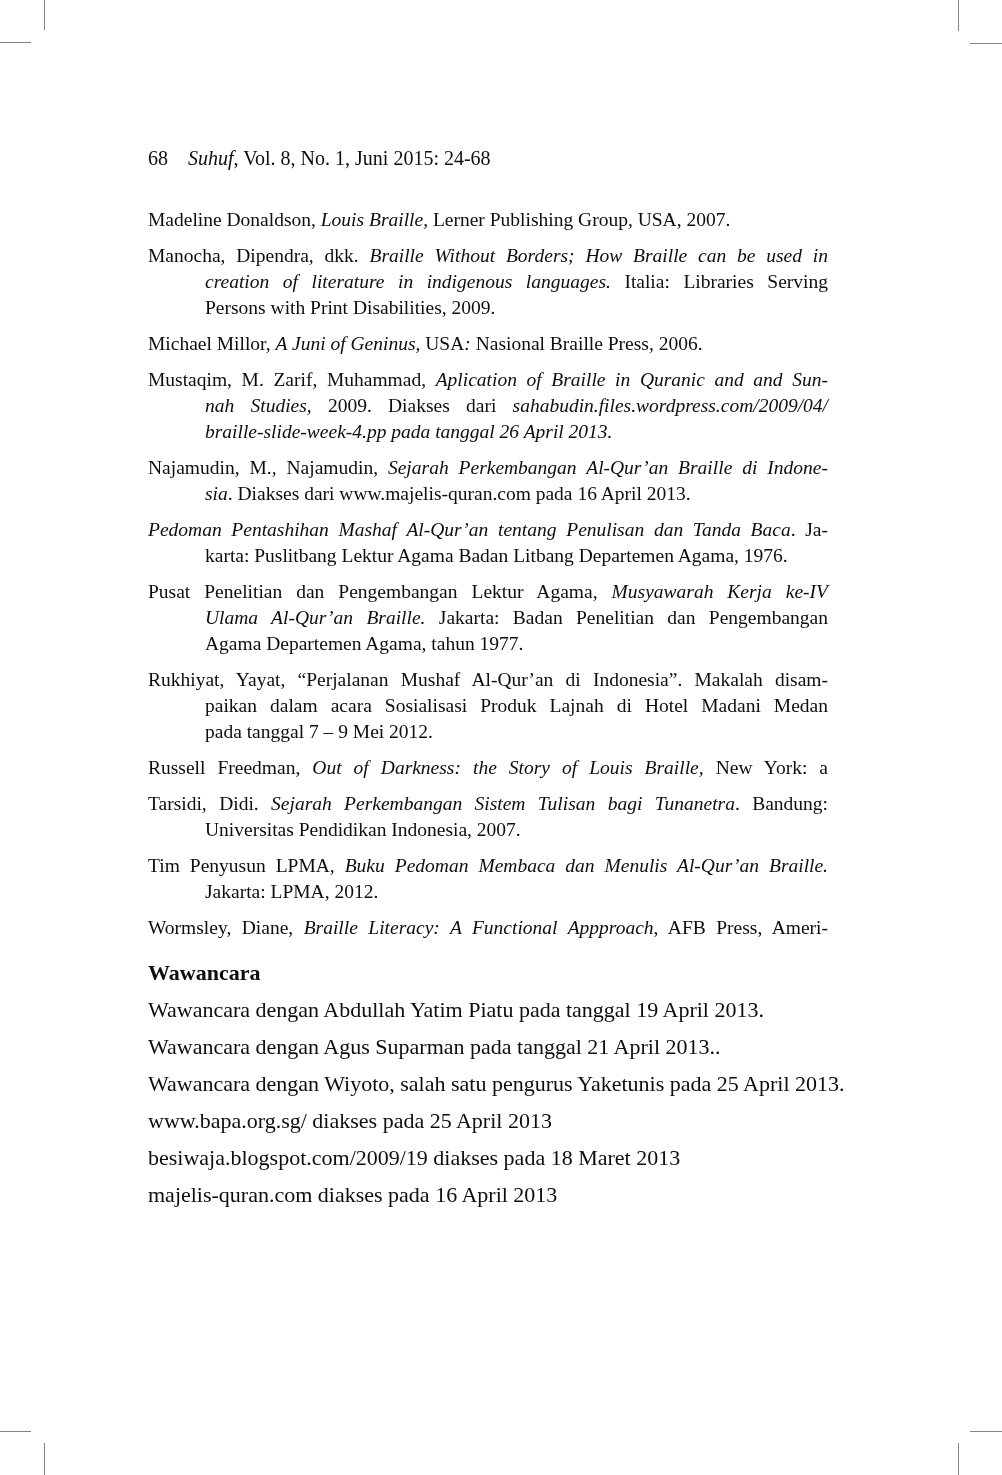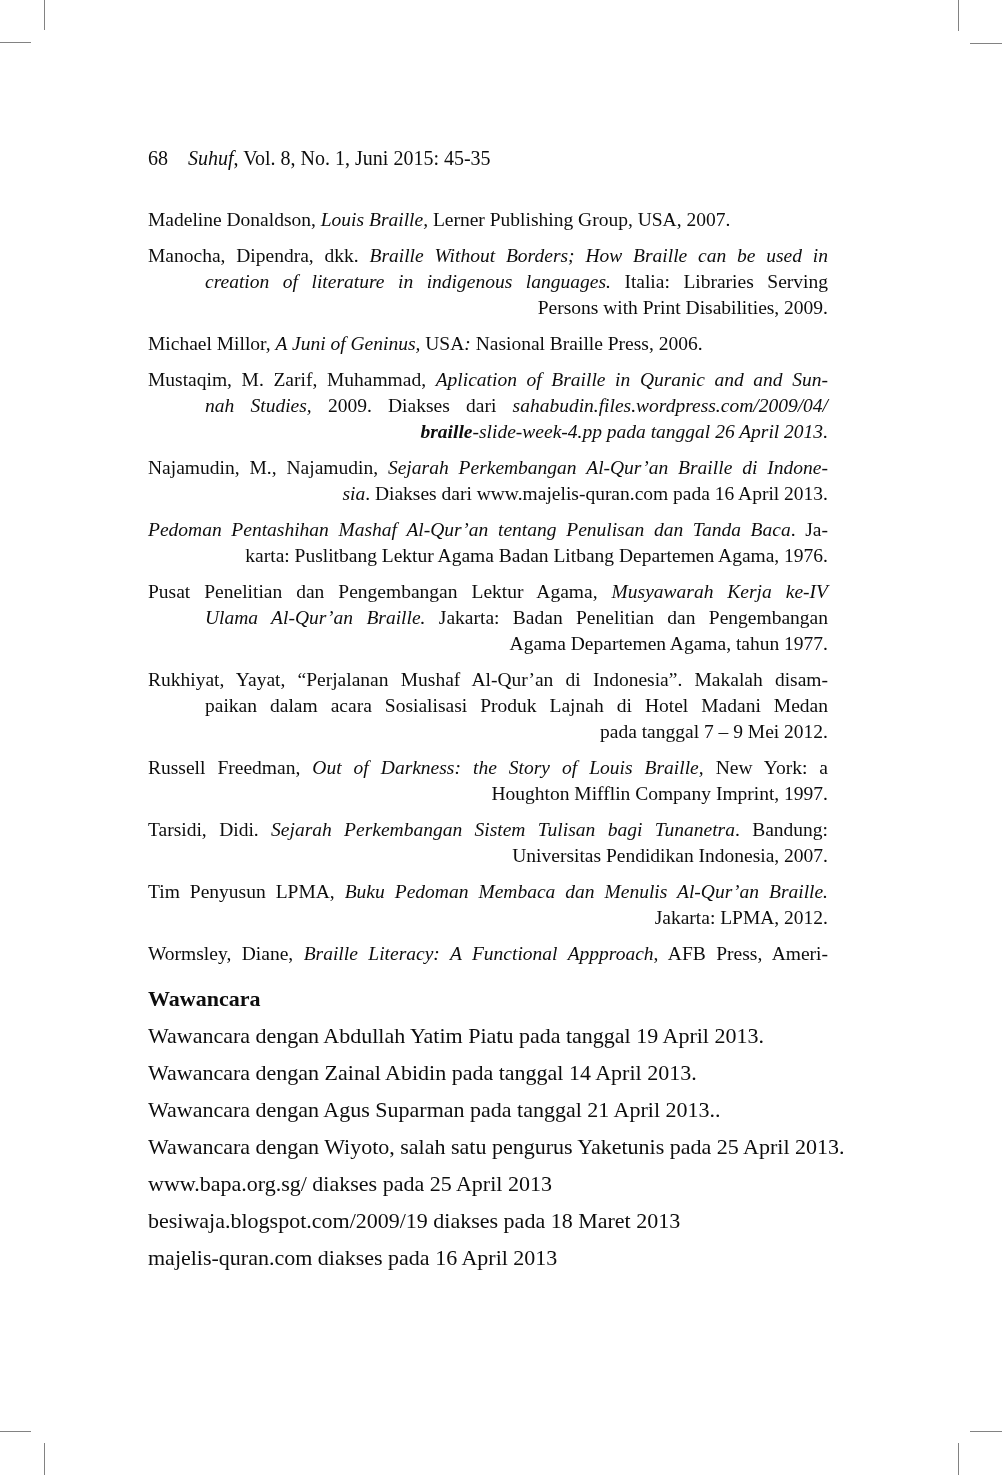--- a/index.html
+++ b/index.html
@@ -23,24 +23,24 @@
   }
 
   .page-header { font-size: 20px; line-height: 26px; white-space: nowrap; }
   .page-header .pn { display: inline-block; margin-right: 20px; }
   .page-header .it { font-style: italic; }
 
   .references { margin-top: 36px; }
   .ref-entry { margin-bottom: 10px; font-size: 19.5px; line-height: 26px; }
   .ref-line { white-space: nowrap; }
   .ref-line.just { text-align: justify; text-align-last: justify; }
-  .ref-line.cont { padding-left: 57px; text-align: right; }
+  .ref-line.cont { padding-left: 57px; }
   .seg-r { font-style: normal; }
   .seg-i { font-style: italic; }
-  .seg-bi { font-style: italic; font-weight: bold; }
+  .seg-bi { font-style: italic; font-weight: normal; }
 
   .iv-heading {
     font-size: 22px; font-weight: bold;
     line-height: 28px;
     margin-top: 18px;
   }
   .interviews-list { margin-top: 10px; }
   .iv-item {
     font-size: 22px; line-height: 26px;
     margin-bottom: 11px;
@@ -55,21 +55,21 @@
 <div class="crop v" style="left:958px; top:0;      height:31px;"></div>
 <div class="crop h" style="left:970px; top:43px;   width:32px;"></div>
 <div class="crop h" style="left:0;     top:1431px; width:31px;"></div>
 <div class="crop v" style="left:44px;  top:1443px; height:32px;"></div>
 <div class="crop h" style="left:970px; top:1431px; width:32px;"></div>
 <div class="crop v" style="left:958px; top:1443px; height:32px;"></div>
 
 <div class="content">
 
   <div class="page-header">
-    <span class="pn">68</span><span class="it">Suhuf</span><span>, Vol. 8, No. 1, Juni 2015: 45-35</span>
+    <span class="pn">68</span><span class="it">Suhuf</span><span>, Vol. 8, No. 1, Juni 2015: 24-68</span>
   </div>
 
   <div class="references">
       <div class="ref-entry">
         <div class="ref-line"><span class="seg-r">Madeline Donaldson, </span><span class="seg-i">Louis Braille,</span><span class="seg-r"> Lerner Publishing Group, USA, 2007.</span></div>
       </div>
       <div class="ref-entry">
         <div class="ref-line just"><span class="seg-r">Manocha, Dipendra, dkk. </span><span class="seg-i">Braille Without Borders; How Braille can be used in</span></div>
         <div class="ref-line cont just"><span class="seg-i">creation of literature in indigenous languages.</span><span class="seg-r"> Italia: Libraries Serving</span></div>
         <div class="ref-line cont"><span class="seg-r">Persons with Print Disabilities, 2009.</span></div>
@@ -95,40 +95,38 @@
         <div class="ref-line cont just"><span class="seg-i">Ulama Al-Qur’an Braille.</span><span class="seg-r"> Jakarta: Badan Penelitian dan Pengembangan</span></div>
         <div class="ref-line cont"><span class="seg-r">Agama Departemen Agama, tahun 1977.</span></div>
       </div>
       <div class="ref-entry">
         <div class="ref-line just"><span class="seg-r">Rukhiyat, Yayat, “Perjalanan Mushaf Al-Qur’an di Indonesia”. Makalah disam-</span></div>
         <div class="ref-line cont just"><span class="seg-r">paikan dalam acara Sosialisasi Produk Lajnah di Hotel Madani Medan</span></div>
         <div class="ref-line cont"><span class="seg-r">pada tanggal 7 – 9 Mei 2012.</span></div>
       </div>
       <div class="ref-entry">
         <div class="ref-line just"><span class="seg-r">Russell Freedman, </span><span class="seg-i">Out of Darkness: the Story of Louis Braille,</span><span class="seg-r"> New York: a</span></div>
-        <div class="ref-line cont"><span class="seg-r">Houghton Mifflin Company Imprint, 1997.</span></div>
       </div>
       <div class="ref-entry">
         <div class="ref-line just"><span class="seg-r">Tarsidi, Didi. </span><span class="seg-i">Sejarah Perkembangan Sistem Tulisan bagi Tunanetra</span><span class="seg-r">. Bandung:</span></div>
         <div class="ref-line cont"><span class="seg-r">Universitas Pendidikan Indonesia, 2007.</span></div>
       </div>
       <div class="ref-entry">
         <div class="ref-line just"><span class="seg-r">Tim Penyusun LPMA, </span><span class="seg-i">Buku Pedoman Membaca dan Menulis Al-Qur’an Braille.</span></div>
         <div class="ref-line cont"><span class="seg-r">Jakarta: LPMA, 2012.</span></div>
       </div>
       <div class="ref-entry">
         <div class="ref-line just"><span class="seg-r">Wormsley, Diane, </span><span class="seg-i">Braille Literacy: A Functional Appproach</span><span class="seg-r">, AFB Press, Ameri-</span></div>
       </div>
     </div>
 
   <div class="iv-heading">Wawancara</div>
 
   <div class="interviews-list">
       <div class="iv-item">Wawancara dengan Abdullah Yatim Piatu pada tanggal 19 April 2013.</div>
-      <div class="iv-item">Wawancara dengan Zainal Abidin pada tanggal 14 April 2013.</div>
       <div class="iv-item">Wawancara dengan Agus Suparman pada tanggal 21 April 2013..</div>
       <div class="iv-item">Wawancara dengan Wiyoto, salah satu pengurus Yaketunis pada 25 April 2013.</div>
       <div class="iv-item">www.bapa.org.sg/ diakses pada 25 April 2013</div>
       <div class="iv-item">besiwaja.blogspot.com/2009/19 diakses pada 18 Maret 2013</div>
       <div class="iv-item">majelis-quran.com diakses pada 16 April 2013</div>
     </div>
 
 </div>
 
 </body></html>

